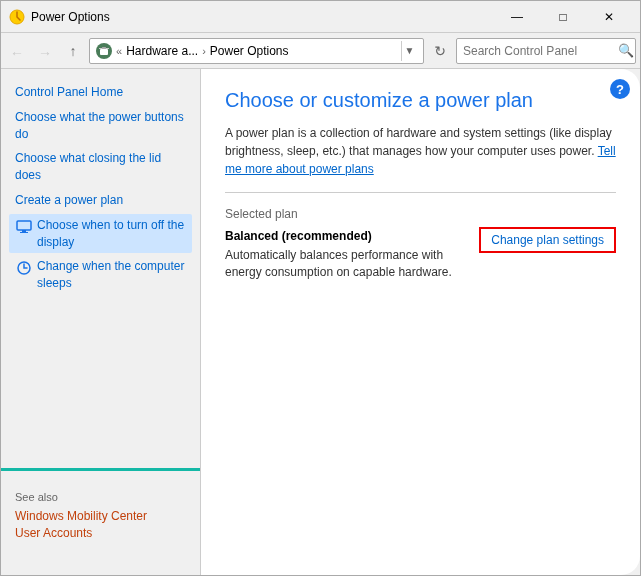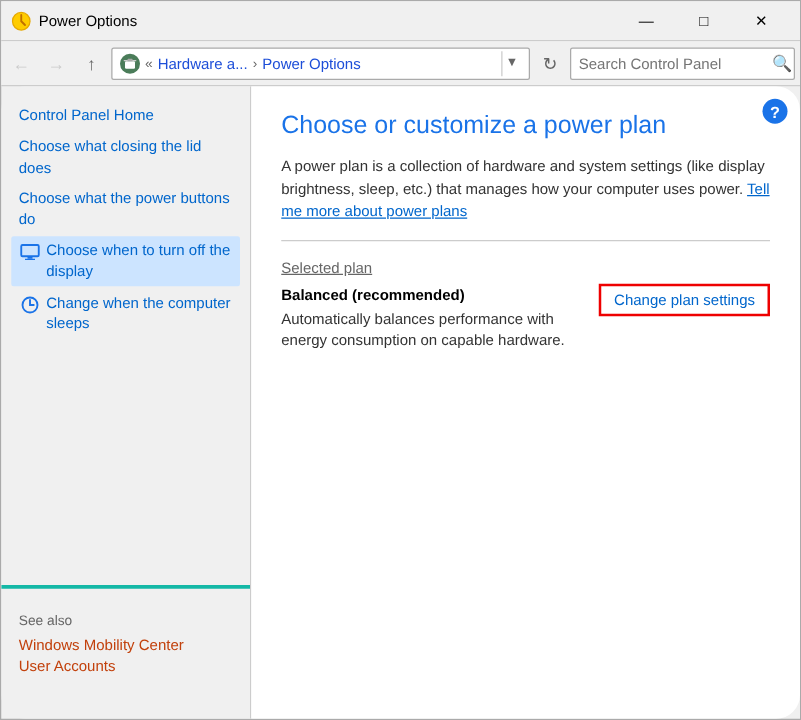--- a/index.html
+++ b/index.html
@@ -124,21 +124,21 @@
       font-size: 8px;
       flex-shrink: 0;
     }
 
     .breadcrumb-separator {
       color: #666;
       font-size: 11px;
     }
 
     .breadcrumb-link {
-      color: #1d4ed8;
+      color: #000000;
       font-size: 12px;
       text-decoration: none;
     }
 
     .address-dropdown {
       width: 16px;
       height: 20px;
       border: none;
       border-left: 1px solid #ccc;
       background: transparent;
@@ -305,21 +305,20 @@
     .divider {
       border: none;
       border-top: 1px solid #ccc;
       margin: 14px 0;
     }
 
     .selected-plan-label {
       font-size: 12px;
       color: #666;
       margin-bottom: 8px;
-      text-decoration: underline;
     }
 
     .plan-row {
       display: flex;
       align-items: flex-start;
       justify-content: space-between;
       margin-bottom: 8px;
     }
 
     .plan-name {
@@ -402,27 +401,30 @@
   <div class="main-layout">
 
     <div class="sidebar">
       <div class="sidebar-nav">
 
         <div class="sidebar-item">
           <span class="sidebar-item-text">Control Panel Home</span>
         </div>
 
         <div class="sidebar-item">
+          <span class="sidebar-item-text">Choose what the power buttons do</span>
+        </div>
+
+        <div class="sidebar-item">
           <span class="sidebar-item-text">Choose what closing the lid does</span>
         </div>
 
         <div class="sidebar-item">
-          <span class="sidebar-item-text">Choose what the power buttons do</span>
-        </div>
-
+          <span class="sidebar-item-text">Create a power plan</span>
+        </div>
 
         <div class="sidebar-item active">
           <div class="sidebar-item-icon">
             <svg width="18" height="18" viewBox="0 0 18 18">
               <rect x="2" y="3" width="14" height="9" rx="1" fill="none" stroke="#1a73e8" stroke-width="1.5"></rect>
               <rect x="7" y="12" width="4" height="2" fill="#1a73e8"></rect>
               <rect x="5" y="14" width="8" height="1" fill="#1a73e8"></rect>
             </svg>
           </div>
           <span class="sidebar-item-text">Choose when to turn off the display</span>

